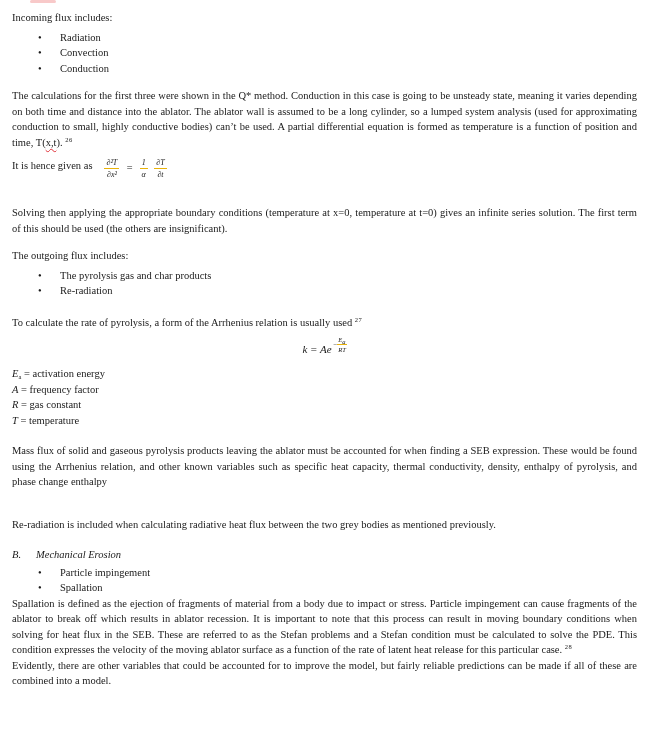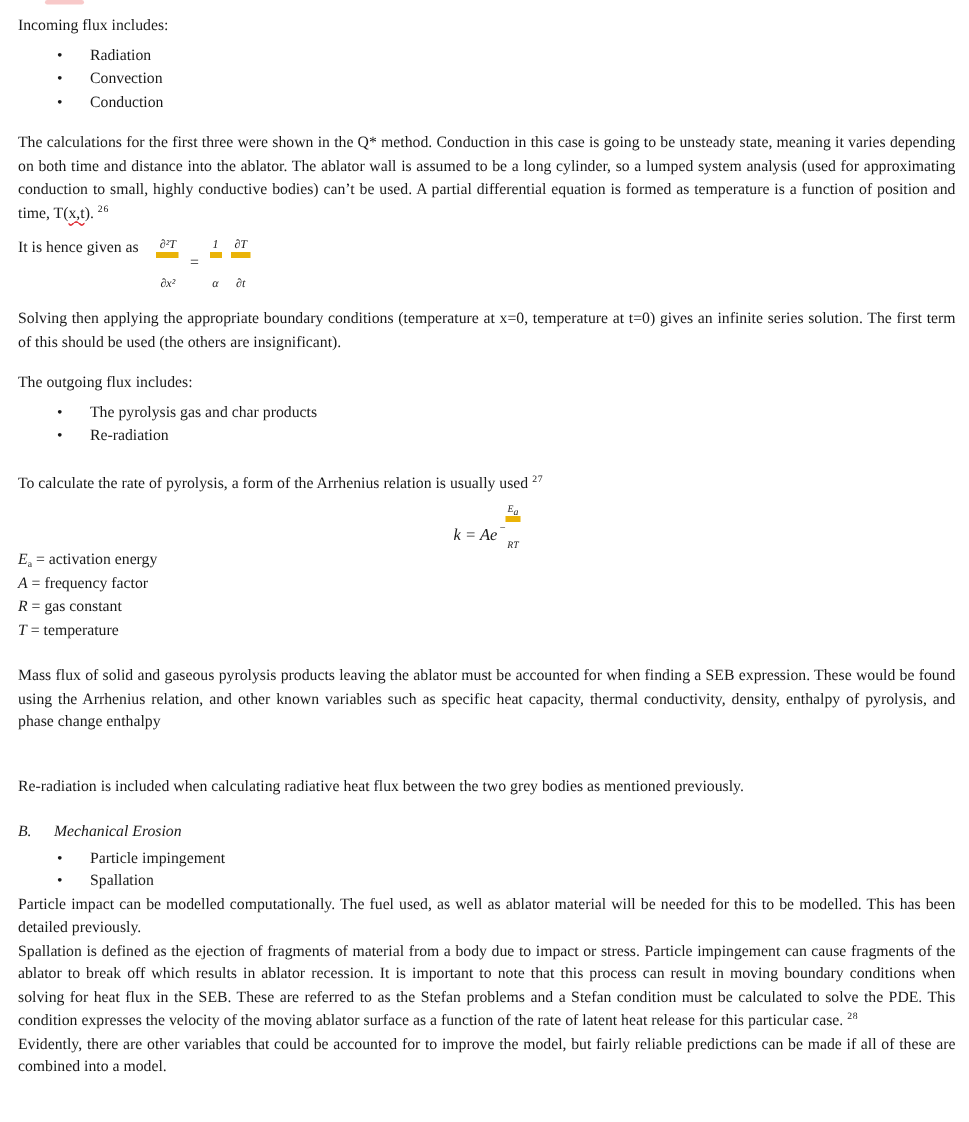--- a/index.html
+++ b/index.html
@@ -34,22 +34,22 @@
     text-decoration: underline;
     text-decoration-style: wavy;
     text-decoration-color: #e03038;
     text-decoration-thickness: 1px;
     text-underline-offset: 2px;
   }
   
   .eq-line { display: flex; align-items: flex-start; gap: 10px; margin-top: 8px; height: 32px; }
   .math { font-style: italic; }
   .frac { display: inline-block; text-align: center; vertical-align: middle; font-size: 8px; line-height: 9px; margin: 0 2px; }
-  .frac .num { display: block; border-bottom: 4px solid #eab308; padding: 0 2px 1px; }
-  .frac .den { display: block; padding-top: 12px; }
+  .frac .num { display: block; border-bottom: 1px solid #eab308; padding: 0 2px 1px; }
+  .frac .den { display: block; padding-top: 1px; }
   .eqsign { margin: 0 2px; }
   .eq-center { text-align: center; margin-top: 6px; height: 26px; }
   .eq-center .math { font-size: 11px; }
   .exp { display: inline-flex; align-items: center; vertical-align: 6px; margin-left: 1px; }
   .exp .minus { font-size: 7px; line-height: 0; margin-right: 0; }
   .exp .frac { font-size: 6.5px; line-height: 7px; margin: 0; }
   .exp .frac .num { padding: 0 1px 1px; }
   sub.vsub { font-size: 6.5px; line-height: 0; vertical-align: -2px; }
   
   .m-para1 { margin-top: 12px; }
@@ -143,19 +143,18 @@
     <li>
       <span class="bullet">•</span>
       <span>Particle impingement</span>
     </li>
     <li>
       <span class="bullet">•</span>
       <span>Spallation</span>
     </li>
   </ul>
 
-  <p class="justify">Particle impact can be modelled computationally. The fuel used, as well as ablator material will be needed for this to be modelled. This has been detailed previously.</p>
 
   <p class="justify"><span>Spallation is defined as the ejection of fragments of material from a body due to impact or stress. Particle impingement can cause fragments of the ablator to break off which results in ablator recession. It is important to note that this process can result in moving boundary conditions when solving for heat flux in the SEB. These are referred to as the Stefan problems and a Stefan condition must be calculated to solve the PDE. This condition expresses the velocity of the moving ablator surface as a function of the rate of latent heat release for this particular case. </span><sup class="fnote">28</sup></p>
 
   <p class="justify">Evidently, there are other variables that could be accounted for to improve the model, but fairly reliable predictions can be made if all of these are combined into a model.</p>
 
 </div>
 
 </body></html>

